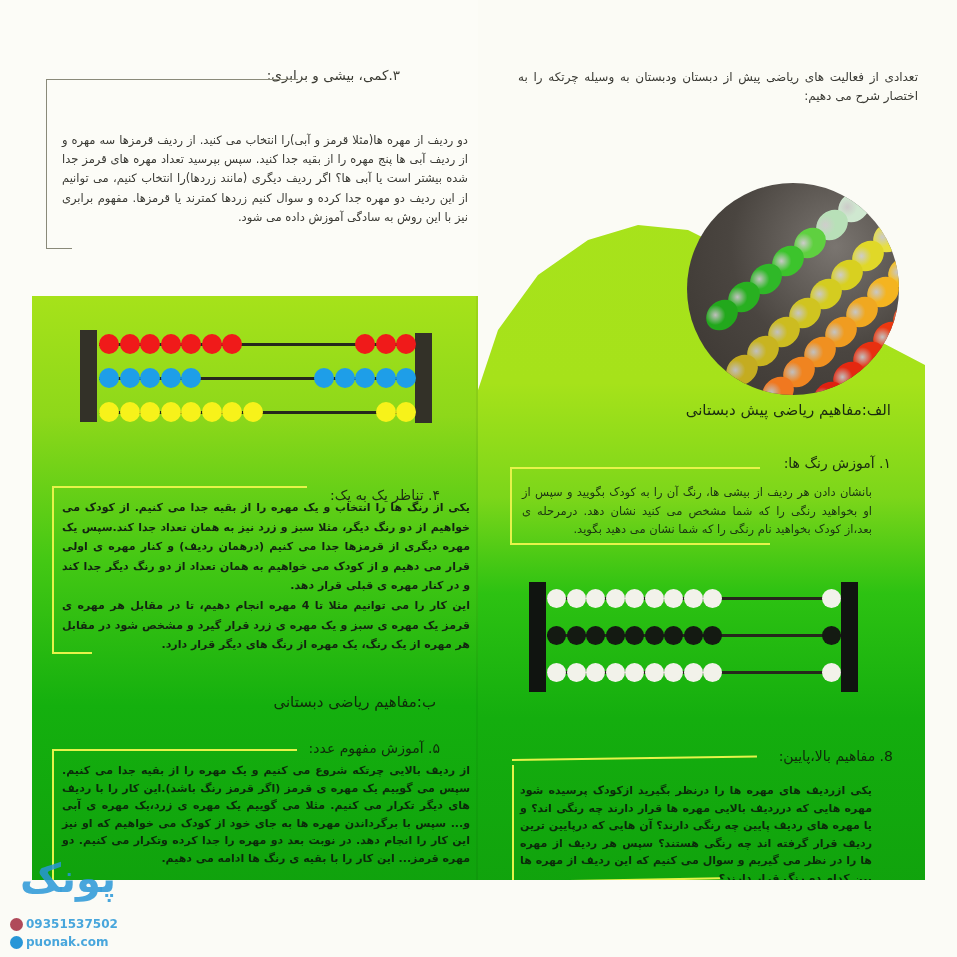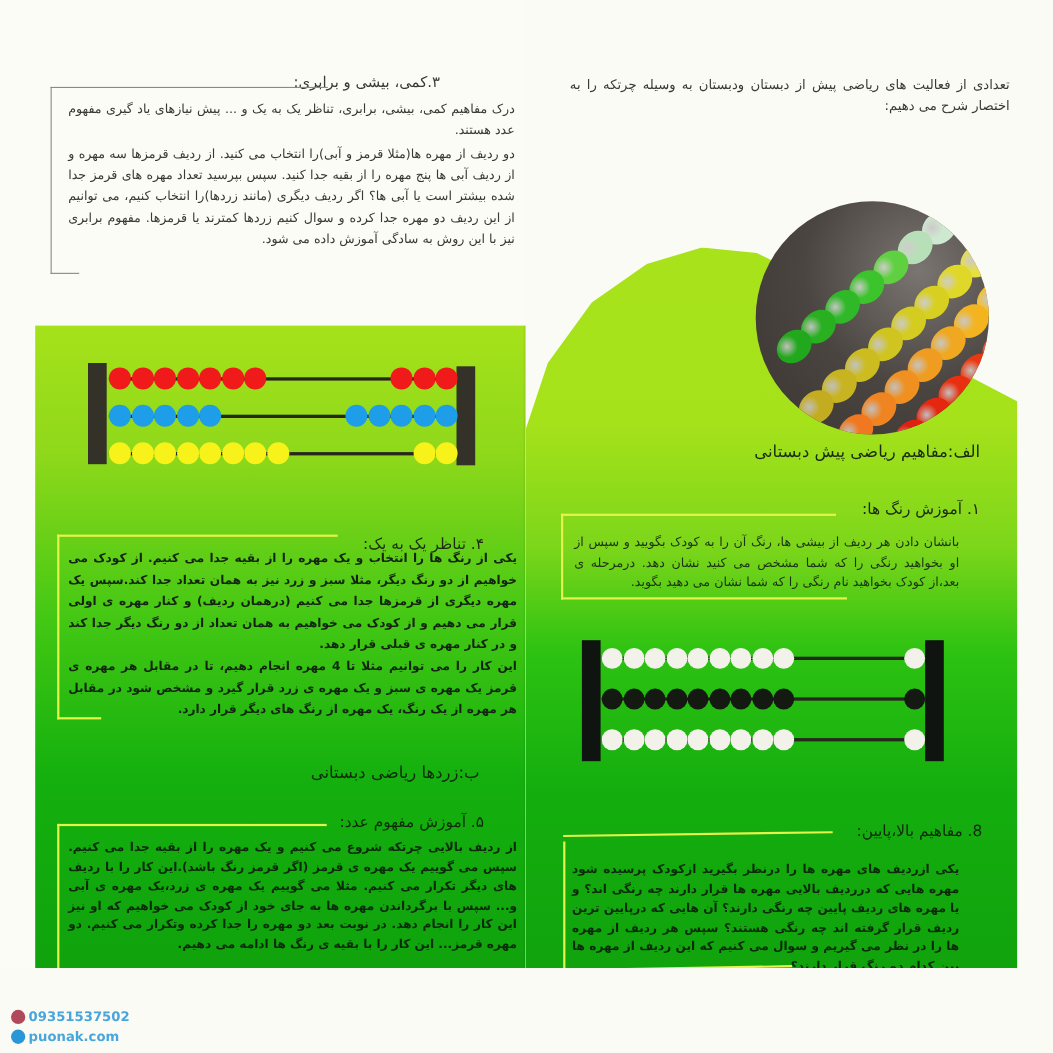--- a/index.html
+++ b/index.html
@@ -87,21 +87,20 @@
 </style>
 </head>
 <body>
 
 <div class="page page-left">
 
   <div class="heading" style="right:78px; top:67px; color:#3a3a32; font-size:13.5px;">۳.کمی، بیشی و برابری:</div>
   <div class="box-line-top gray" style="left:46px; top:79px; width:252px; height:1px;"></div>
   <div class="box-line-left gray" style="left:46px; top:79px; width:1px; height:170px;"></div>
   <div class="box-line-bottom gray" style="left:46px; top:248px; width:26px; height:1px;"></div>
-  <div class="para" style="left:62px; top:90px; width:406px; color:#3a3a34;">درک مفاهیم کمی، بیشی، برابری، تناظر یک به یک و ... پیش نیازهای یاد گیری مفهوم عدد هستند.</div>
   <div class="para" style="left:62px; top:131px; width:406px; color:#3a3a34;">دو ردیف از مهره ها(مثلا قرمز و آبی)را انتخاب می کنید. از ردیف قرمزها سه مهره و از ردیف آبی ها پنج مهره را از بقیه جدا کنید. سپس بپرسید تعداد مهره های قرمز جدا شده بیشتر است یا آبی ها؟ اگر ردیف دیگری (مانند زردها)را انتخاب کنیم، می توانیم از این ردیف دو مهره جدا کرده و سوال کنیم زردها کمترند یا قرمزها. مفهوم برابری نیز با این روش به سادگی آموزش داده می شود.</div>
 
   <div class="green-left"></div>
 
   <div class="abacus" id="abacus-left" style="left:80px; top:330px; width:355px; height:100px;">
     <div class="post" style="left:0; top:0; height:92px;"></div>
     <div class="post" style="left:335px; top:3px; height:90px;"></div>
   <div class="rod" style="left: 19px; width: 317px; top: 12.5px;"></div>
       <div class="bead" style="height: 20px; width: 20px; background: rgb(240, 26, 26); left: 19px; top: 4px;"></div>
       <div class="bead" style="height: 20px; width: 20px; background: rgb(240, 26, 26); left: 39.5px; top: 4px;"></div>
@@ -137,21 +136,21 @@
       <div class="bead" style="height: 20px; width: 20px; background: rgb(247, 242, 26); left: 295.5px; top: 72px;"></div>
     </div>
 
   <div class="heading" style="right:38px; top:487px; color:#1c2c12;">۴. تناظر یک به یک:</div>
   <div class="box-line-top" style="left:52px; top:486px; width:255px; height:2px;"></div>
   <div class="box-line-left" style="left:52px; top:486px; width:2px; height:168px;"></div>
   <div class="box-line-bottom" style="left:52px; top:652px; width:40px; height:2px;"></div>
   <div class="para dark" style="left:62px; top:498px; width:408px; font-size:11px; line-height:19.5px;">یکی از رنگ ها را انتخاب و یک مهره را از بقیه جدا می کنیم. از کودک می خواهیم از دو رنگ دیگر، مثلا سبز و زرد نیز به همان تعداد جدا کند.سپس یک مهره دیگری از قرمزها جدا می کنیم (درهمان ردیف) و کنار مهره ی اولی قرار می دهیم و از کودک می خواهیم به همان تعداد از دو رنگ دیگر جدا کند و در کنار مهره ی قبلی قرار دهد.</div>
   <div class="para dark" style="left:62px; top:596px; width:408px; font-size:11px; line-height:19.5px;">این کار را می توانیم مثلا تا 4 مهره انجام دهیم، تا در مقابل هر مهره ی قرمز یک مهره ی سبز و یک مهره ی زرد قرار گیرد و مشخص شود در مقابل هر مهره از یک رنگ، یک مهره از رنگ های دیگر قرار دارد.</div>
 
-  <div class="heading" style="right:42px; top:693px; font-size:15px; color:#0f2a0a;">ب:زردها ریاضی دبستانی</div>
+  <div class="heading" style="right:42px; top:693px; font-size:15px; color:#0f2a0a;">ب:مفاهیم ریاضی دبستانی</div>
 
   <div class="heading" style="right:38px; top:740px; color:#0f2a0a;">۵. آموزش مفهوم عدد:</div>
   <div class="box-line-top" style="left:52px; top:749px; width:245px; height:2px;"></div>
   <div class="box-line-left" style="left:52px; top:749px; width:2px; height:132px;"></div>
   <div class="box-line-bottom" style="left:52px; top:880px; width:150px; height:2px;"></div>
   <div class="para darker" style="left:62px; top:762px; width:408px; font-size:11px; line-height:17.5px;">از ردیف بالایی چرتکه شروع می کنیم و یک مهره را از بقیه جدا می کنیم. سپس می گوییم یک مهره ی قرمز (اگر قرمز رنگ باشد).این کار را با ردیف های دیگر تکرار می کنیم. مثلا می گوییم یک مهره ی زرد،یک مهره ی آبی و... سپس با برگرداندن مهره ها به جای خود از کودک می خواهیم که او نیز این کار را انجام دهد. در نوبت بعد دو مهره را جدا کرده وتکرار می کنیم. دو مهره قرمز... این کار را با بقیه ی رنگ ها ادامه می دهیم.</div>
 
   <div class="page-number" style="left:240px; top:924px;">۲</div>
 
   <div class="fold"></div>
@@ -241,17 +240,18 @@
     <div class="photo-bead" style="left: 95px; top: 175px; background: radial-gradient(circle at 35% 35%, rgba(255, 255, 255, 0.667) 0%, rgb(240, 132, 32) 35%, rgb(240, 132, 32) 100%); transform: rotate(-40deg);"></div>
     <div class="photo-bead" style="left: 74px; top: 195px; background: radial-gradient(circle at 35% 35%, rgba(255, 255, 255, 0.667) 0%, rgb(240, 120, 32) 35%, rgb(240, 120, 32) 100%); transform: rotate(-40deg);"></div>
     <div class="photo-bead" style="left: 205px; top: 120px; background: radial-gradient(circle at 35% 35%, rgba(255, 255, 255, 0.667) 0%, rgb(240, 64, 16) 35%, rgb(240, 64, 16) 100%); transform: rotate(-40deg);"></div>
     <div class="photo-bead" style="left: 185px; top: 140px; background: radial-gradient(circle at 35% 35%, rgba(255, 255, 255, 0.667) 0%, rgb(236, 56, 16) 35%, rgb(236, 56, 16) 100%); transform: rotate(-40deg);"></div>
     <div class="photo-bead" style="left: 165px; top: 160px; background: radial-gradient(circle at 35% 35%, rgba(255, 255, 255, 0.667) 0%, rgb(232, 48, 16) 35%, rgb(232, 48, 16) 100%); transform: rotate(-40deg);"></div>
     <div class="photo-bead" style="left: 145px; top: 180px; background: radial-gradient(circle at 35% 35%, rgba(255, 255, 255, 0.667) 0%, rgb(228, 40, 16) 35%, rgb(228, 40, 16) 100%); transform: rotate(-40deg);"></div>
     <div class="photo-bead" style="left: 125px; top: 200px; background: radial-gradient(circle at 35% 35%, rgba(255, 255, 255, 0.667) 0%, rgb(224, 32, 16) 35%, rgb(224, 32, 16) 100%); transform: rotate(-40deg);"></div>
   </div>
 
 <div class="watermark">
+  <div class="wm-logo">پونک</div>
   <div class="wm-icon" style="top:63px; background:#b04a5a;"></div>
   <div class="wm-phone">09351537502</div>
   <div class="wm-icon" style="top:81px; background:#2896d7;"></div>
   <div class="wm-site">puonak.com</div>
 </div>
 
 </body></html>

